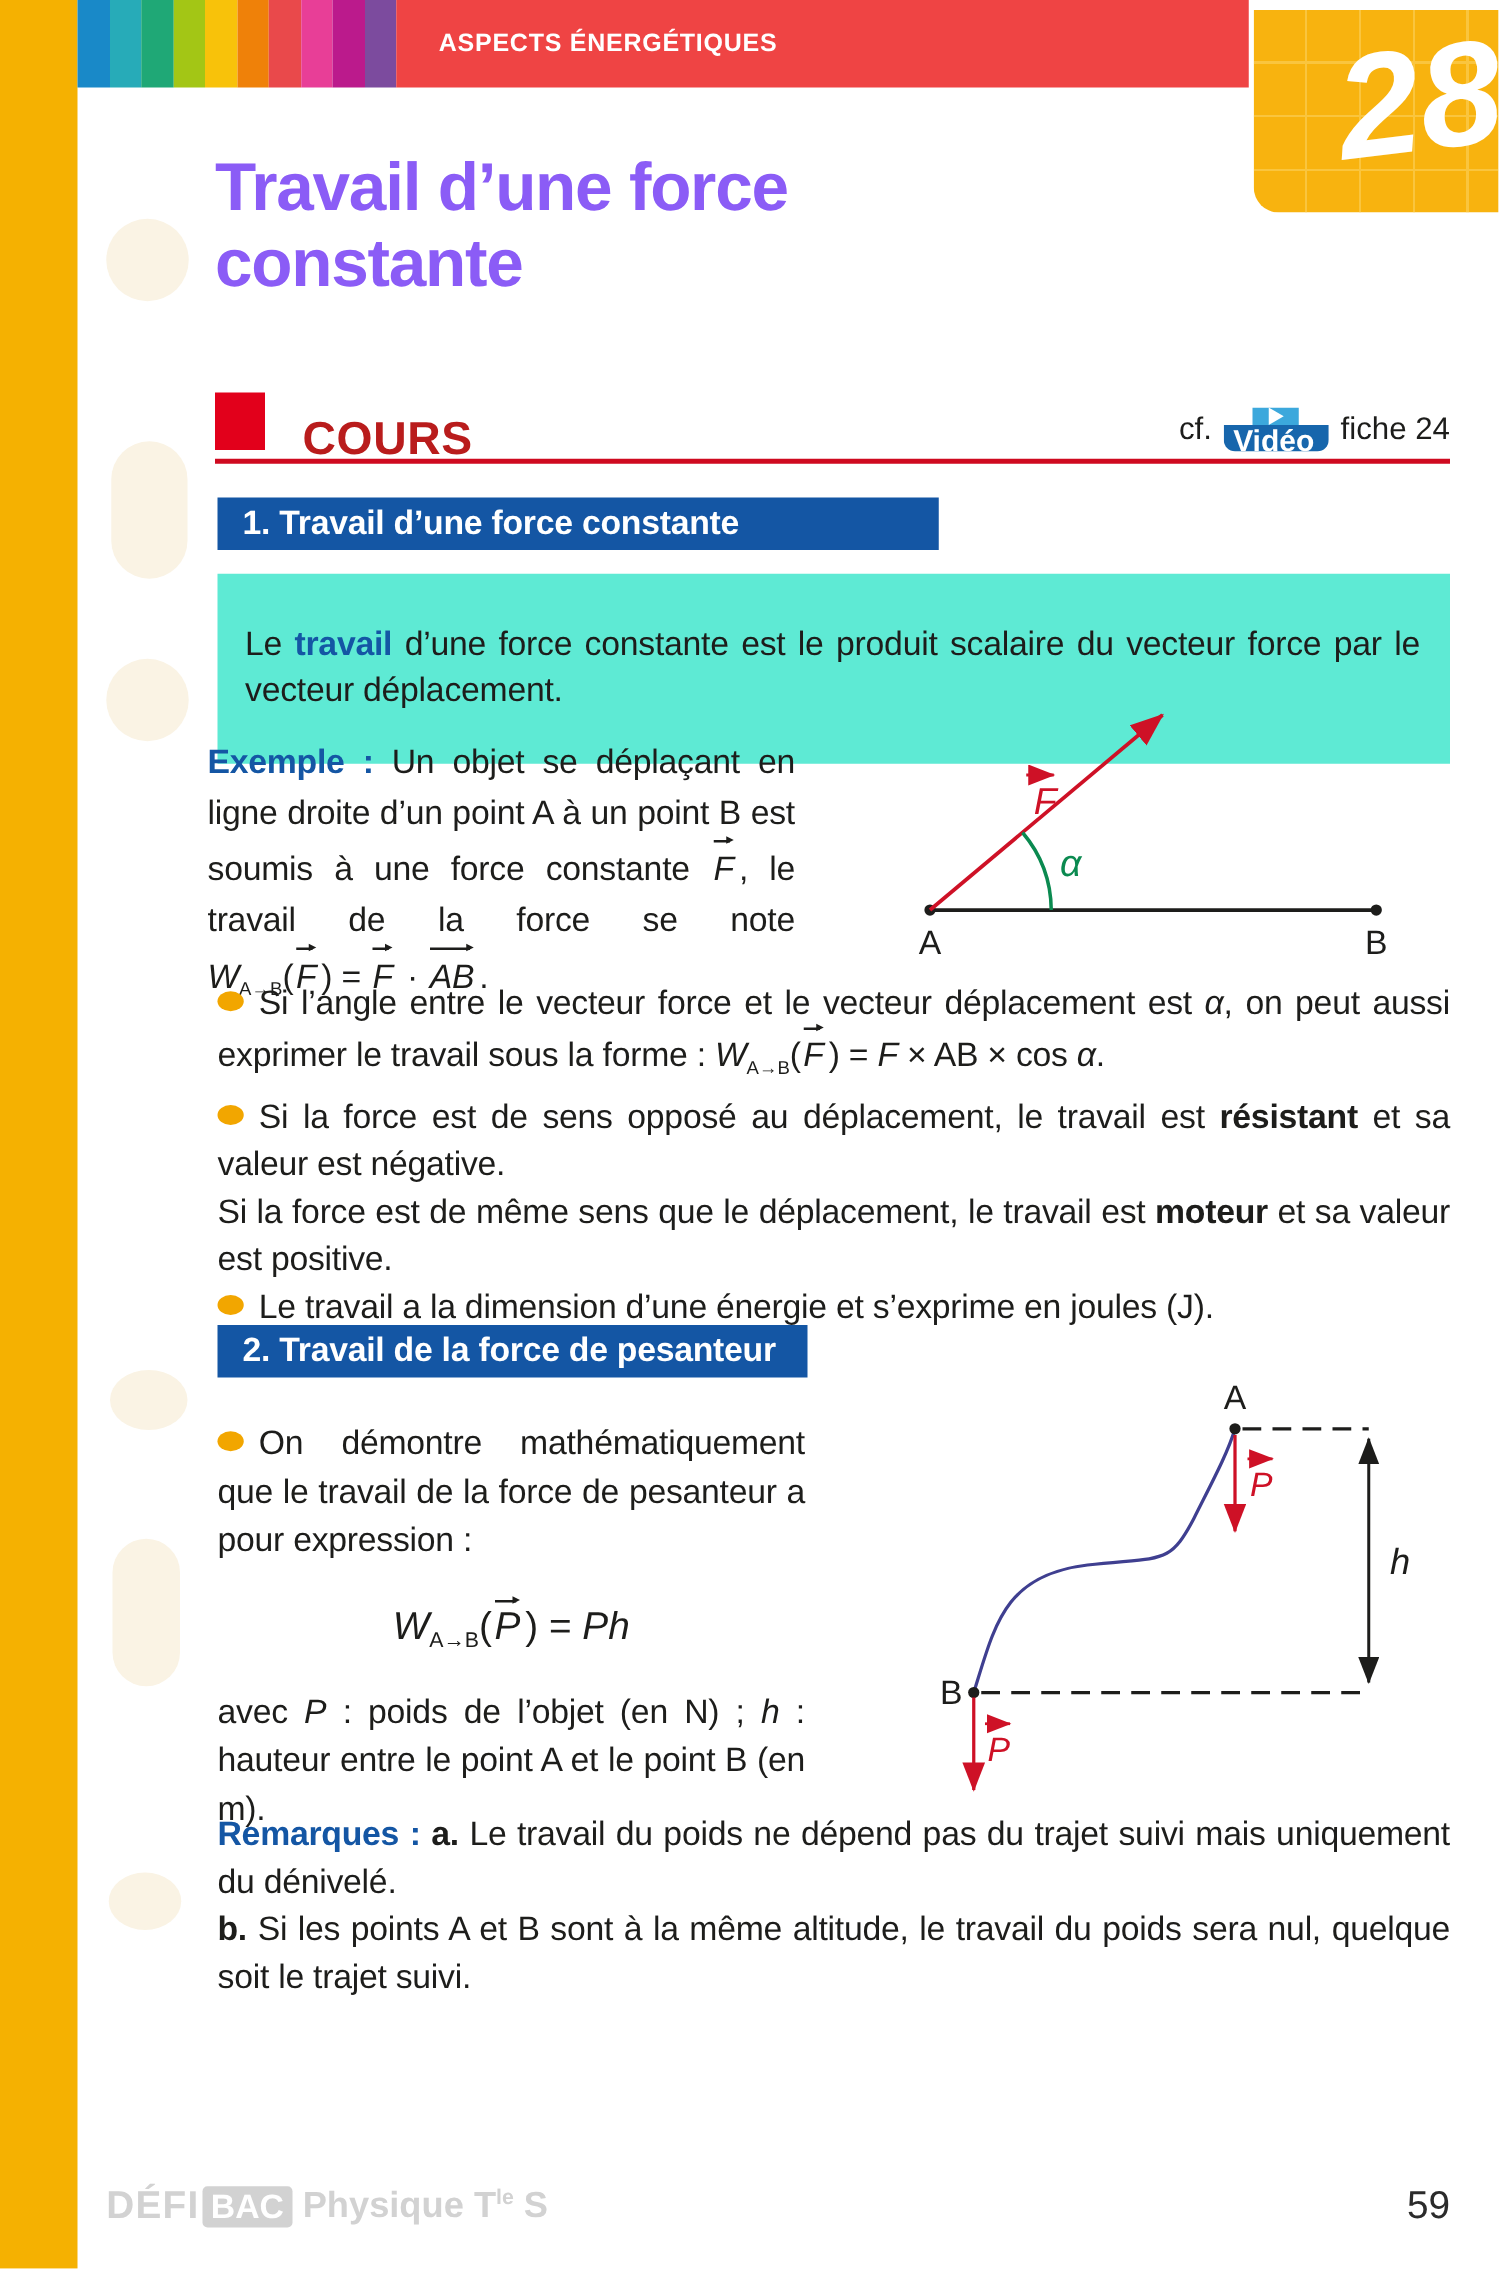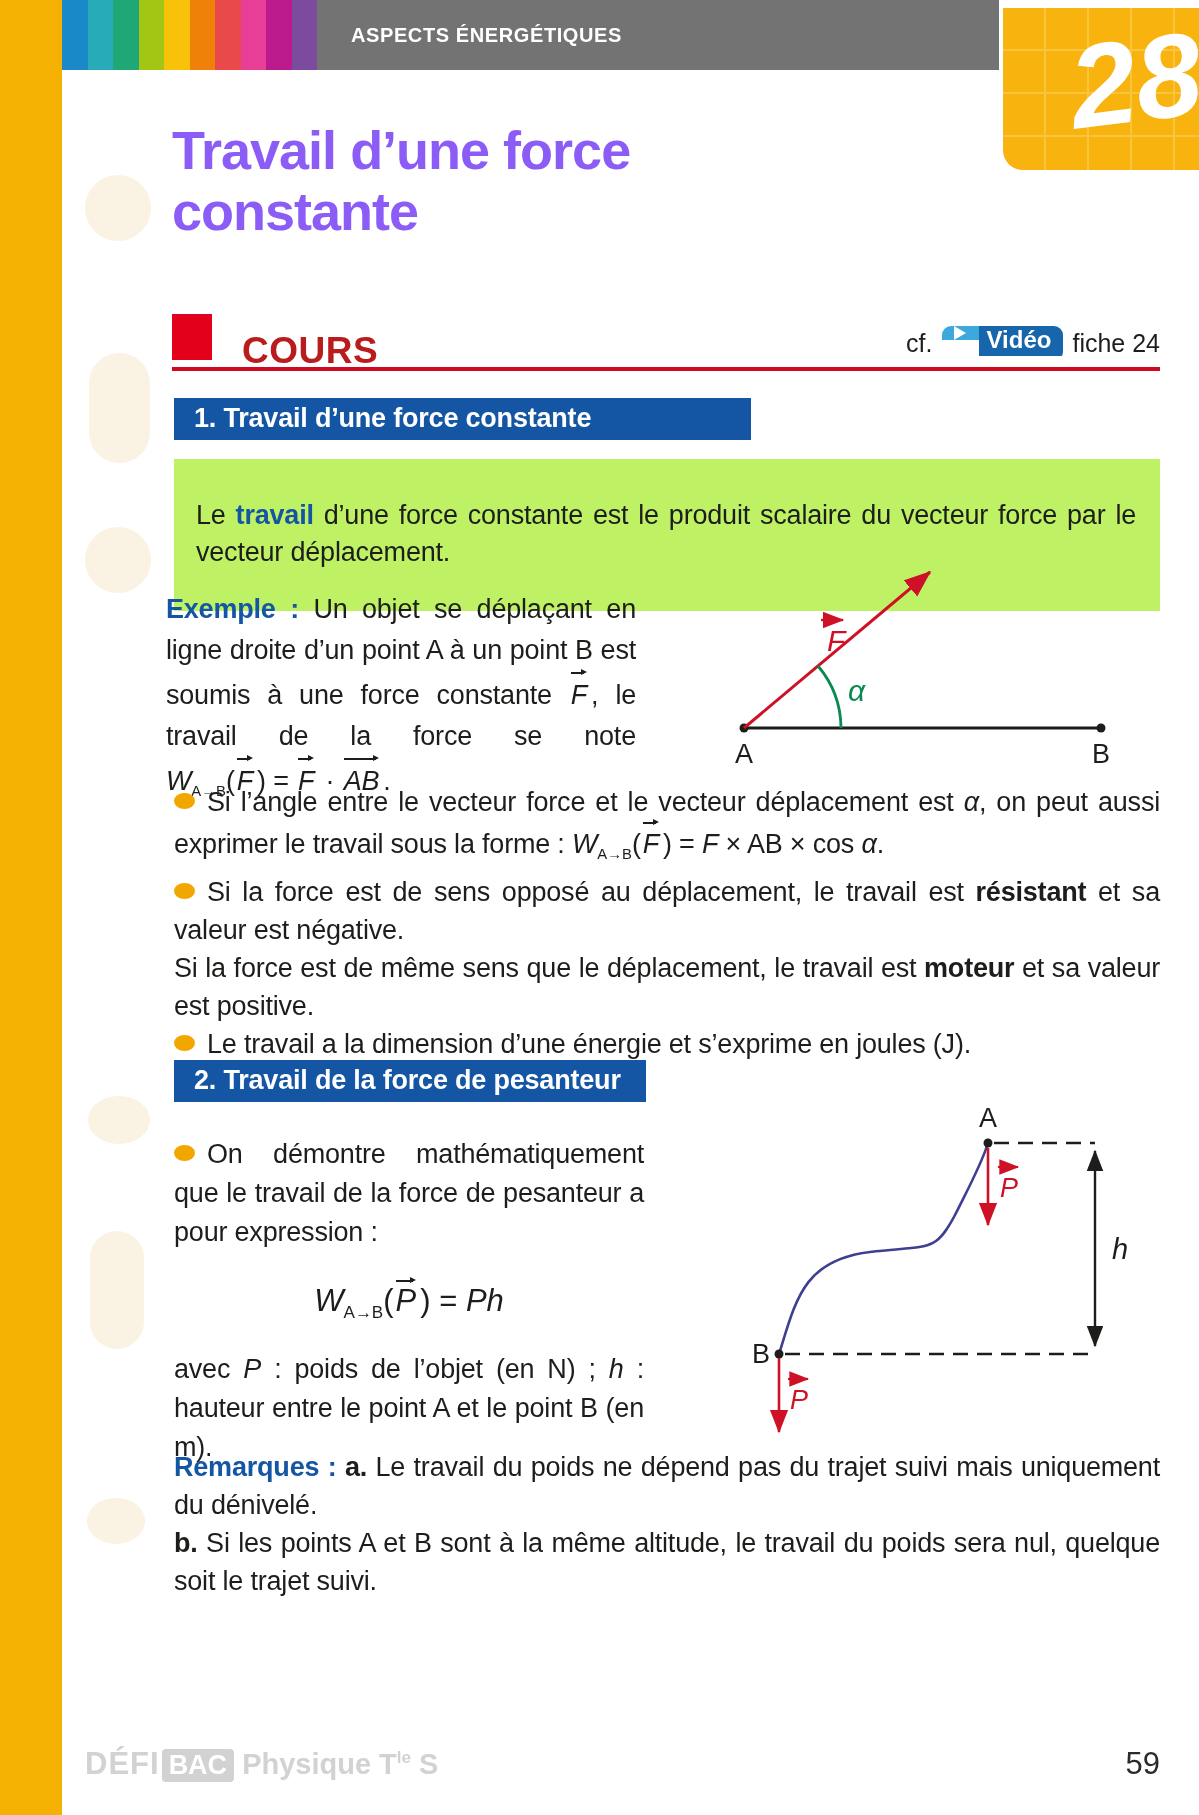--- a/index.html
+++ b/index.html
@@ -12,55 +12,55 @@
   .deco.c1{left:85px;top:175px;width:66px;height:66px;border-radius:50%;}
   .deco.p1{left:89px;top:353px;width:61px;height:110px;border-radius:31px;}
   .deco.c2{left:85px;top:527px;width:66px;height:66px;border-radius:50%;}
   .deco.e3{left:88px;top:1096px;width:62px;height:48px;border-radius:50%;}
   .deco.p2{left:90px;top:1231px;width:54px;height:118px;border-radius:27px;}
   .deco.e4{left:87px;top:1498px;width:58px;height:46px;border-radius:50%;}
 
   
   .stripes{position:absolute;left:62px;top:0;width:255px;height:70px;display:flex;z-index:2;}
   .stripes div{flex:1 1 auto;}
-  .banner{position:absolute;left:317px;top:0;width:682px;height:70px;background:#737373;z-index:2;
+  .banner{position:absolute;left:317px;top:0;width:682px;height:70px;background:#ef4444;z-index:2;
           display:flex;align-items:center;}
   .banner span{color:#fff;font-weight:bold;font-size:20px;letter-spacing:.6px;padding-left:34px;}
   .badge28{position:absolute;left:1003px;top:8px;width:196px;height:162px;background:#F8B30F;
            border-bottom-left-radius:20px;z-index:2;overflow:hidden;
            background-image:repeating-linear-gradient(to right,transparent 0 41px,#FAC53E 41px 43px),
                             repeating-linear-gradient(to bottom,transparent 0 41px,#FAC53E 41px 43px);}
   .badge28 .num{position:absolute;right:-2px;top:2px;color:#fff;font-weight:bold;font-style:italic;
                 font-size:118px;line-height:1.2;transform:rotate(-7deg);}
 
   
   .page-title{position:absolute;left:172px;top:84px;width:620px;z-index:1;
               font-size:54px;line-height:1.12;font-weight:bold;color:#8b5cf6;letter-spacing:-1px;}
 
   
   .cours-sq{position:absolute;left:172px;top:314px;width:40px;height:46px;background:#E2001B;}
   .cours-label{position:absolute;left:242px;top:318px;font-size:37px;font-weight:bold;color:#b91c1c;letter-spacing:.5px;margin-top:12px;}
   .video-row{position:absolute;right:39px;top:326px;display:flex;align-items:center;gap:9px;font-size:25px;color:#1d1d1b;}
-  .vbadge{display:flex;align-items:flex-start;border-radius:9px;overflow:hidden;height:35px;}
+  .vbadge{display:flex;align-items:center;border-radius:9px;overflow:hidden;height:35px;flex-direction:column;}
   .vbadge .play{background:#3CA8DC;width:37px;display:flex;align-items:center;justify-content:center;}
   .vbadge .tri{width:0;height:0;border-top:7px solid transparent;border-bottom:7px solid transparent;border-left:12px solid #fff;}
   .vbadge .vtxt{background:#1766AC;color:#fff;font-weight:bold;font-size:24px;display:flex;align-items:center;padding:0 12px 2px 8px;}
   .red-rule{position:absolute;left:172px;top:367px;width:988px;height:4px;background:#CF0A20;}
 
   
   .sec-bar{position:absolute;background:#1456A4;height:42px;display:flex;align-items:center;z-index:1;}
   .sec-bar span{color:#fff;font-weight:bold;font-size:27px;letter-spacing:-.2px;padding:0 20px 2px 20px;}
   .sec1-bar{left:174px;top:398px;width:577px;}
   .sec2-bar{left:174px;top:1060px;width:472px;}
 
   
   .txt{font-size:27px;line-height:38px;letter-spacing:-.2px;text-align:justify;}
   .txt p{margin:0;}
   .blue-b{color:#1456A4;font-weight:bold;}
-  .def-box{position:absolute;left:174px;top:459px;width:986px;box-sizing:border-box;background:#bef264;
+  .def-box{position:absolute;left:174px;top:459px;width:986px;box-sizing:border-box;background:#5eead4;
            padding:11px 24px 13px 22px;z-index:1;}
   .def-box .txt{line-height:37px;}
   .example-col{position:absolute;left:166px;top:562px;width:470px;z-index:1;}
   .example-col .txt{line-height:41px;}
   .bullets1{position:absolute;left:174px;top:783px;width:986px;z-index:1;}
   .sec2-col{position:absolute;left:174px;top:1108px;width:470px;z-index:1;}
   .sec2-col .txt{line-height:39px;}
   .bottom-block{position:absolute;left:174px;top:1448px;width:986px;z-index:1;}
 
   .dot{display:inline-block;width:21px;height:16px;border-radius:50%;background:#F2A600;

